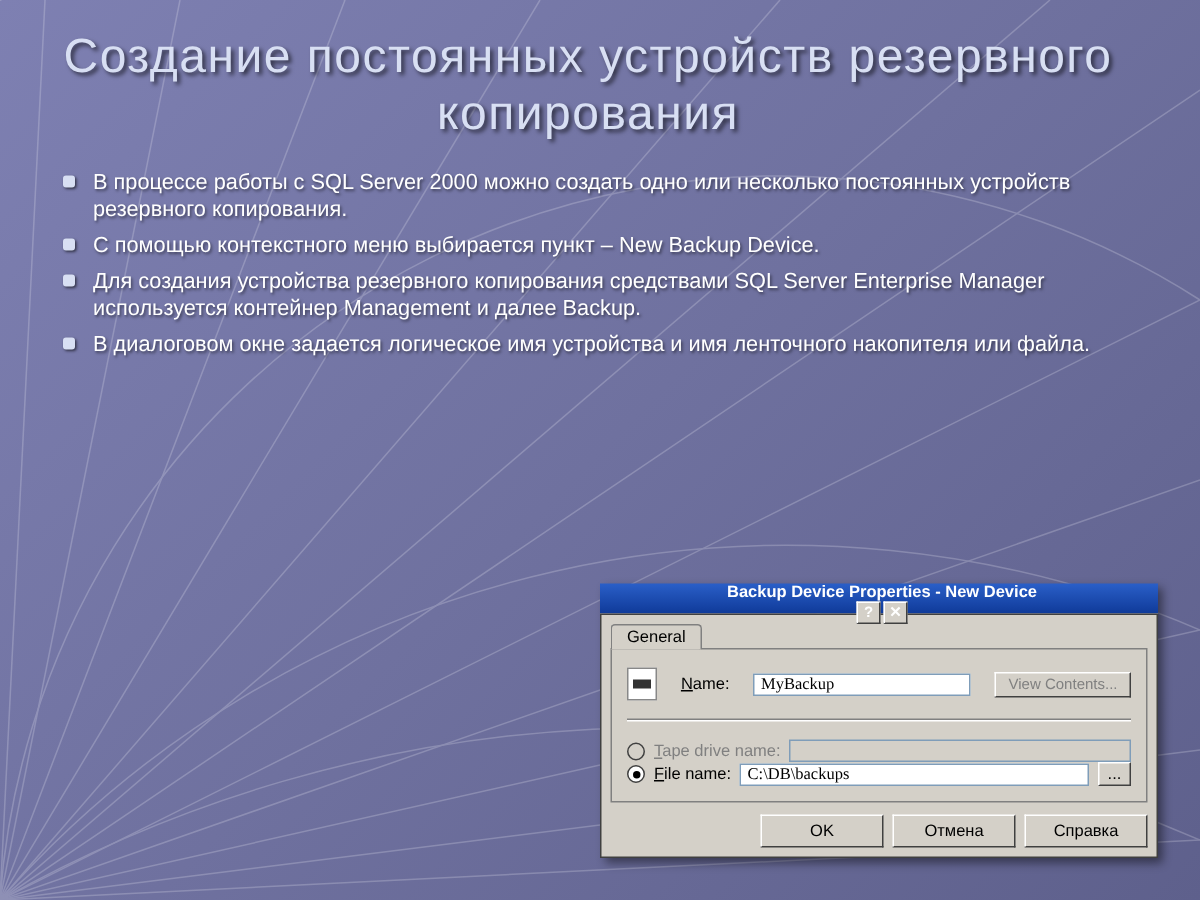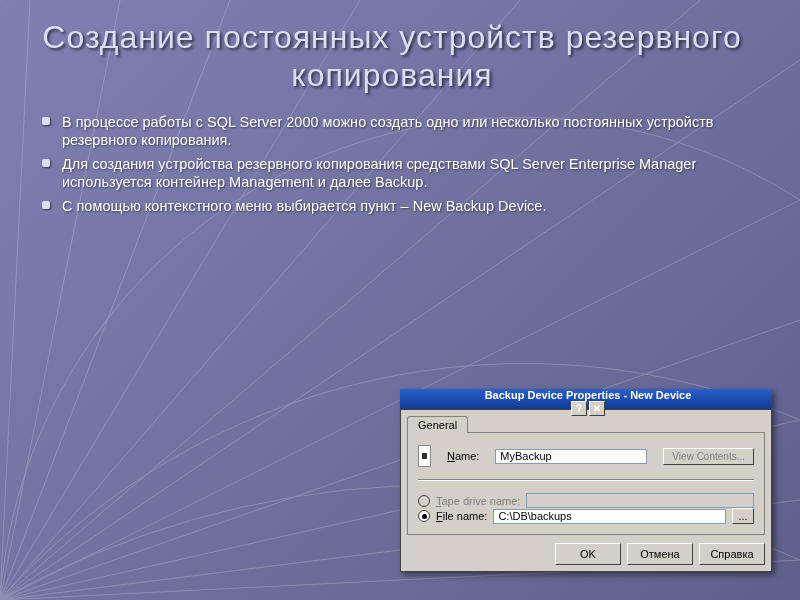--- a/index.html
+++ b/index.html
@@ -105,21 +105,21 @@
   }
   .lbl { font-size: 11px; white-space: nowrap; }
   .underline { text-decoration: underline; }
   .input {
     flex: 1;
     background: #fff;
     border: 1px solid #7f9db9;
     font-size: 11px;
     padding: 2px 4px;
     height: 15px;
-    font-family: Liberation Sans, sans-serif;
+    font-family: Liberation Serif, serif;
   }
   .btn-flat {
     font-size: 10px;
     background: #d4d0c8;
     border: 1px solid #fff;
     border-right-color: #404040; border-bottom-color: #404040;
     padding: 2px 8px;
     white-space: nowrap;
   }
   .btn-flat.disabled { color: #808080; }
@@ -137,21 +137,21 @@
     background: #d4d0c8;
     border: 1px solid #fff;
     border-right-color: #404040; border-bottom-color: #404040;
     padding: 1px 4px;
   }
   .dlg-footer {
     display: flex; justify-content: flex-end; gap: 6px;
     padding-top: 8px;
   }
   .ok-btn {
-    font-size: 11px; width: 66px; height: 22px;
+    font-size: 11px; width: 82px; height: 22px;
     background: #d4d0c8;
     border: 1px solid #fff;
     border-right-color: #404040; border-bottom-color: #404040;
   }
 </style>
 </head>
 <body>
 
 <svg class="bg-lines" viewBox="0 0 800 600" preserveAspectRatio="none">
   <line x1="0" y1="600" x2="800" y2="560"></line>
@@ -170,22 +170,23 @@
   <path d="M 0 600 A 700 700 0 0 1 800 420" fill="none" stroke="#e6e6f0"></path>
   <path d="M 0 600 A 520 520 0 0 1 800 200" fill="none" stroke="#e6e6f0"></path>
   <path d="M 0 600 A 380 380 0 0 1 520 0" fill="none" stroke="#e6e6f0"></path>
   <path d="M 0 600 A 260 260 0 0 1 230 0" fill="none" stroke="#e6e6f0"></path>
 </svg>
 
 <div class="slide">
   <h1 class="title">Создание постоянных устройств резервного копирования</h1>
   <ul class="bullets">
     <li>В процессе работы с SQL Server 2000 можно создать одно или несколько постоянных устройств резервного копирования.</li>
+    <li>С помощью контекстного меню выбирается пункт – New Backup Device.</li>
     <li>Для создания устройства резервного копирования средствами SQL Server Enterprise Manager используется контейнер Management и далее Backup.</li>
-    <li>С помощью контекстного меню выбирается пункт – New Backup Device.</li>
+    <li>В диалоговом окне задается логическое имя устройства и имя ленточного накопителя или файла.</li>
   </ul>
 
   <div class="dialog-wrap">
     <div class="titlebar">
       <span>Backup Device Properties - New Device</span>
       <div class="titlebar-btns">
         <div class="titlebar-btn">?</div>
         <div class="titlebar-btn">✕</div>
       </div>
     </div>

